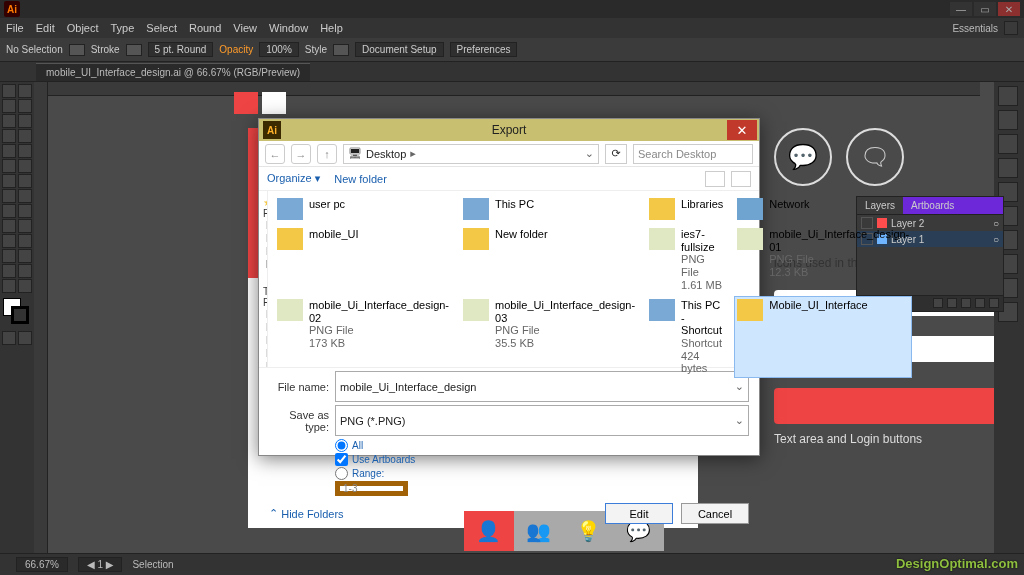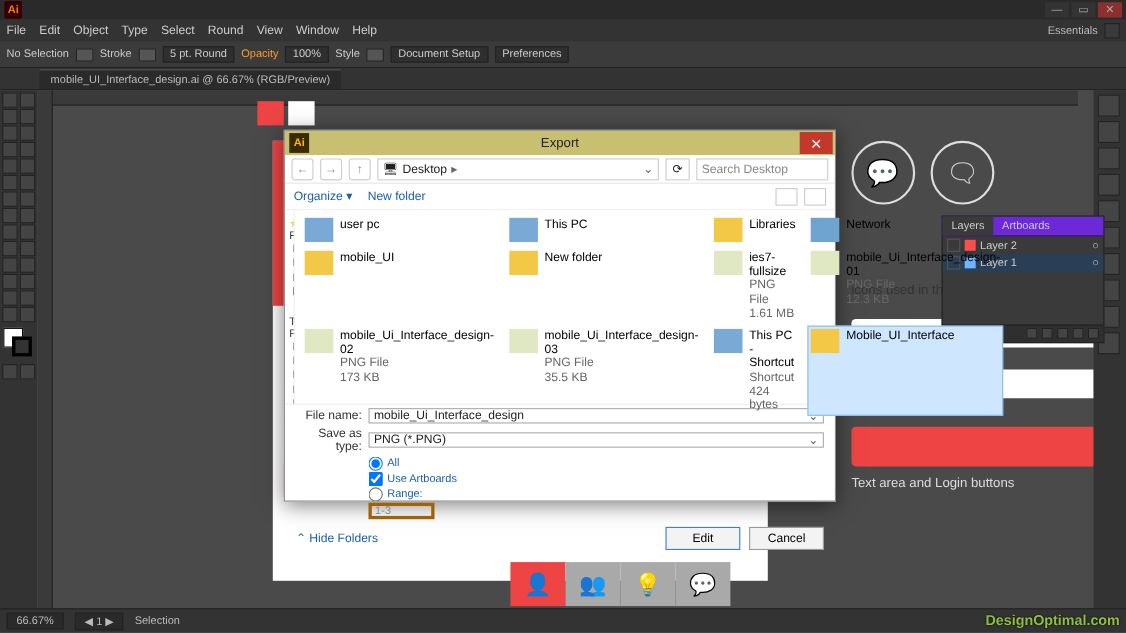--- a/index.html
+++ b/index.html
@@ -72,21 +72,21 @@
 .layers .tab.active{background:#3a3a3a}
 .layers .row{display:flex;align-items:center;gap:4px;padding:2px 4px}
 .layers .row.sel{background:#2a3f55}
 .layers .eye{width:12px;height:12px;border:1px solid #555}
 .layers .sw{width:10px;height:10px}
 .layers .ftr{display:flex;justify-content:space-between;padding:2px 4px;background:#2f2f2f;border-top:1px solid #222}
 .layers .ftr .icons{display:flex;gap:4px}
 .layers .ftr .icons span{width:10px;height:10px;background:#444;border:1px solid #222;display:inline-block}
 
 
-.status{position:absolute;left:0;right:0;bottom:0;height:22px;background:#333;color:#bbb;font-size:10px;display:flex;align-items:center;padding:0 6px;gap:10px;border-top:1px solid #222}
+.status{position:absolute;left:0;right:0;bottom:0;height:22px;background:#333;color:#bbb;font-size:10px;display:flex;align-items:center;padding:0 16px;gap:10px;border-top:1px solid #222}
 .status .slot{background:#2a2a2a;border:1px solid #222;padding:1px 8px}
 .watermark{position:absolute;right:6px;bottom:4px;color:#8fbf3f;font-weight:bold;font-size:13px;text-shadow:0 0 2px #000}
 
 
 .dialog{position:absolute;left:258px;top:118px;width:502px;height:338px;background:#fff;border:1px solid #888;box-shadow:0 3px 18px rgba(0,0,0,.5);z-index:50;font-size:11px;color:#222}
 .dlg-title{height:22px;background:#c8c070;display:flex;align-items:center;position:relative}
 .dlg-title .ico{width:18px;height:18px;background:#3b2a00;color:#ffb02a;font-size:10px;font-weight:bold;display:flex;align-items:center;justify-content:center;margin-left:4px}
 .dlg-title .txt{position:absolute;left:0;right:0;text-align:center;font-size:12px}
 .dlg-title .close{margin-left:auto;width:30px;height:20px;background:#c0392b;color:#fff;display:flex;align-items:center;justify-content:center;margin-right:2px;font-size:13px}
 .dlg-nav{height:26px;display:flex;align-items:center;gap:6px;padding:0 6px;border-bottom:1px solid #e5e5e5}
@@ -111,26 +111,26 @@
 .fic{width:26px;height:22px;background:#f4c847;flex-shrink:0}
 .fic.png{background:#dfe8c3}
 .fic.pc{background:#7aa9d6}
 .fic.net{background:#6fa3d0}
 .fl{display:flex;flex-direction:column;line-height:1.15}
 .fl .n{color:#000}
 .fl .s{color:#666}
 .dlg-fields{padding:0 10px;border-top:1px solid #eee}
 .dlg-fields .frow{display:flex;align-items:center;gap:6px;margin:3px 0}
 .dlg-fields label{width:60px;text-align:right;color:#333}
-.dlg-fields .inp{flex:1;border:1px solid #aaa;height:14px;padding:0 4px;display:flex;background:#fff}
+.dlg-fields .inp{flex:1;border:1px solid #aaa;height:31px;padding:0 4px;display:flex;align-items:center;background:#fff}
 .dlg-fields .inp .dd{margin-left:auto;color:#666}
 .opts{margin-left:66px;margin-top:2px;font-size:10px}
 .opts .o{display:flex;align-items:center;gap:4px;color:#1a5fae;margin:1px 0}
 .opts input[type=checkbox],.opts input[type=radio]{margin:0}
-.opts .txt{border:3px solid #a16207;width:60px;height:15px;padding:0 3px;color:#888;display:inline-flex;align-items:center}
+.opts .txt{border:5px solid #a16207;width:73px;height:15px;padding:0 3px;color:#888;display:inline-flex;align-items:center}
 .dlg-ftr{display:flex;align-items:center;padding:6px 10px;gap:8px}
 .dlg-ftr .hide{color:#1a5fae;display:flex;align-items:center;gap:3px}
 .dlg-ftr .btns{margin-left:auto;display:flex;gap:8px}
 .dlg-ftr button{width:68px;height:21px;border:1px solid #999;background:#f3f3f3;font-size:11px}
 .dlg-ftr button.primary{border:1px solid #3b7dd8}
 </style>
 </head>
 <body>
 
 <div class="titlebar">

